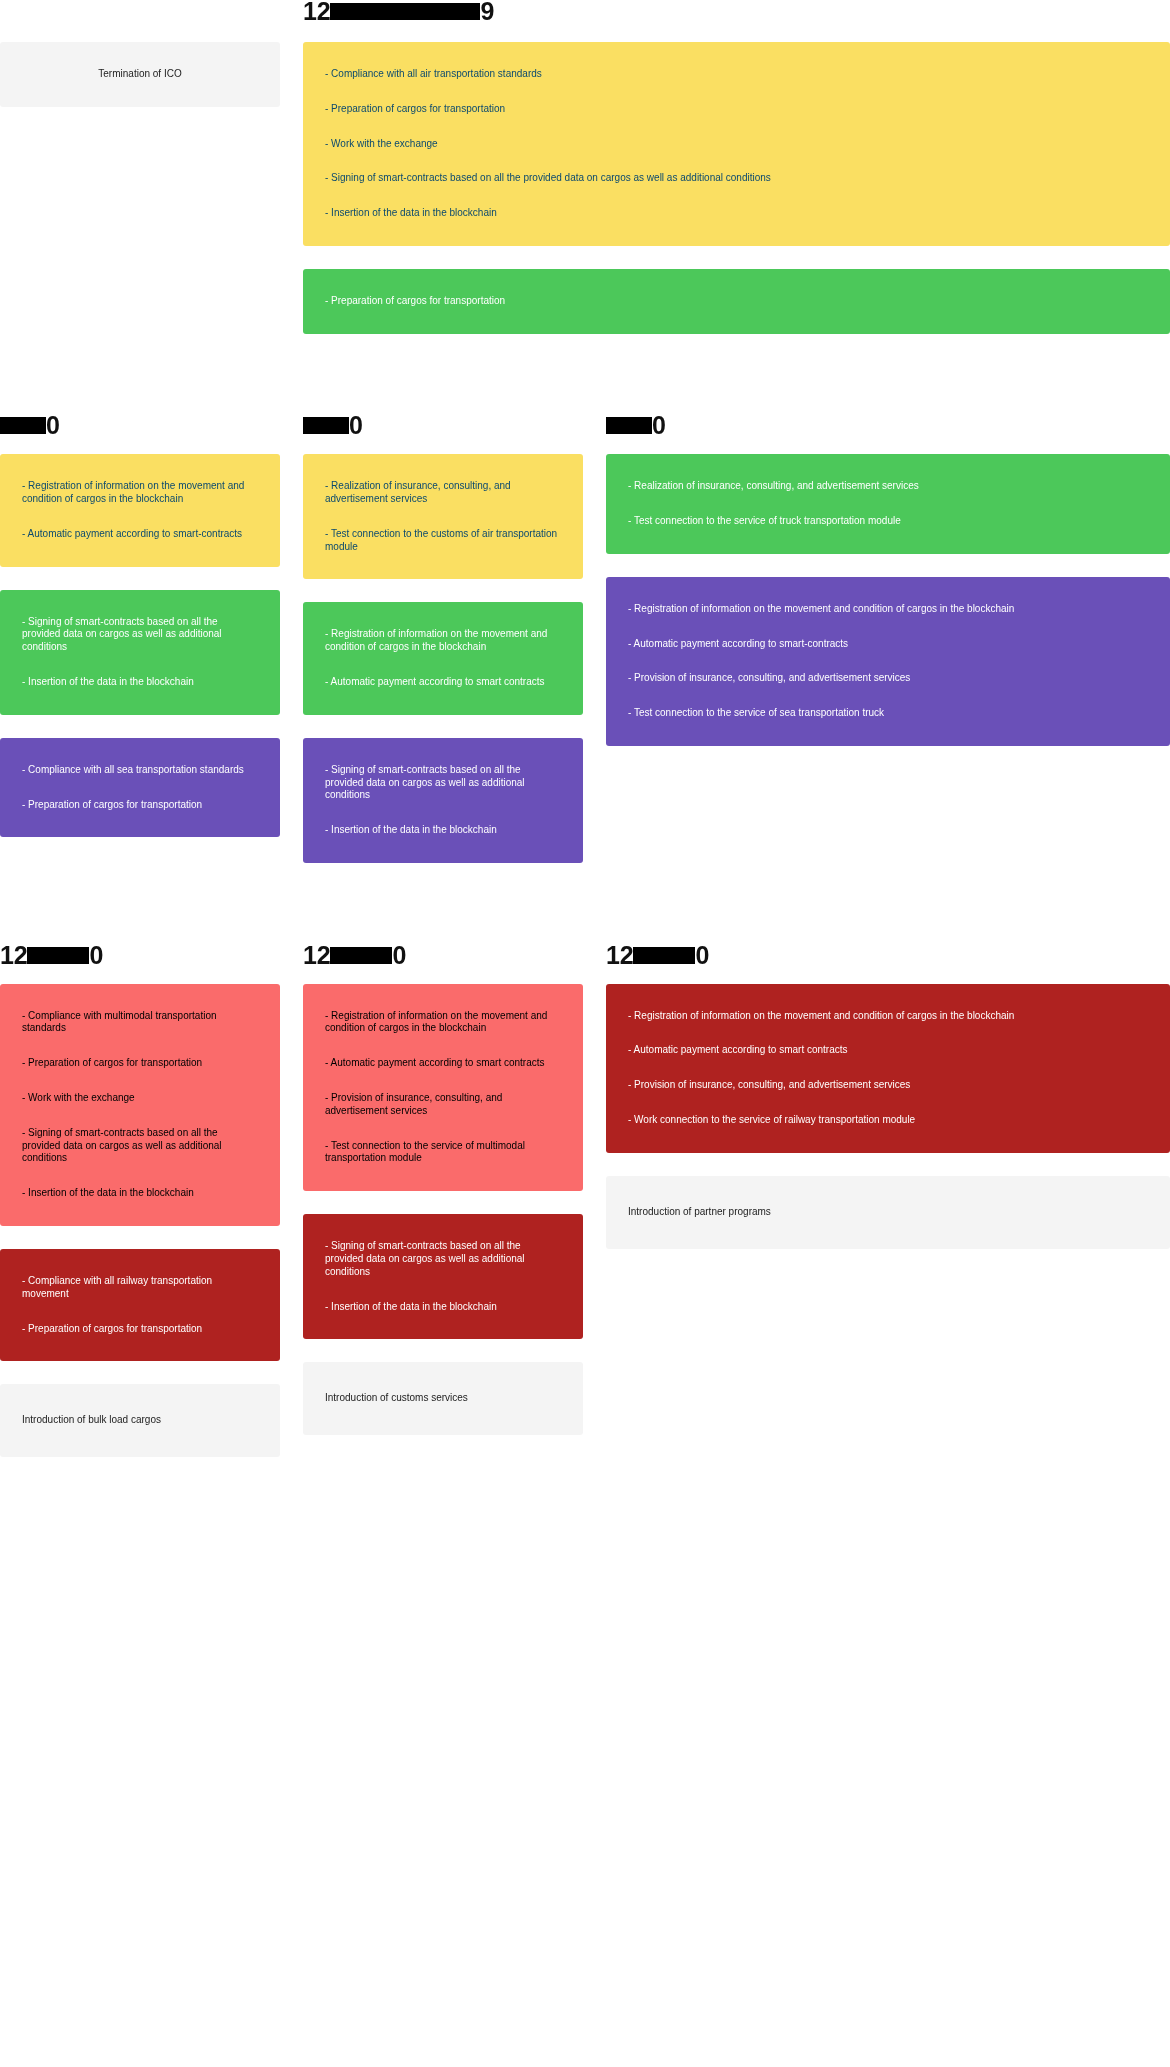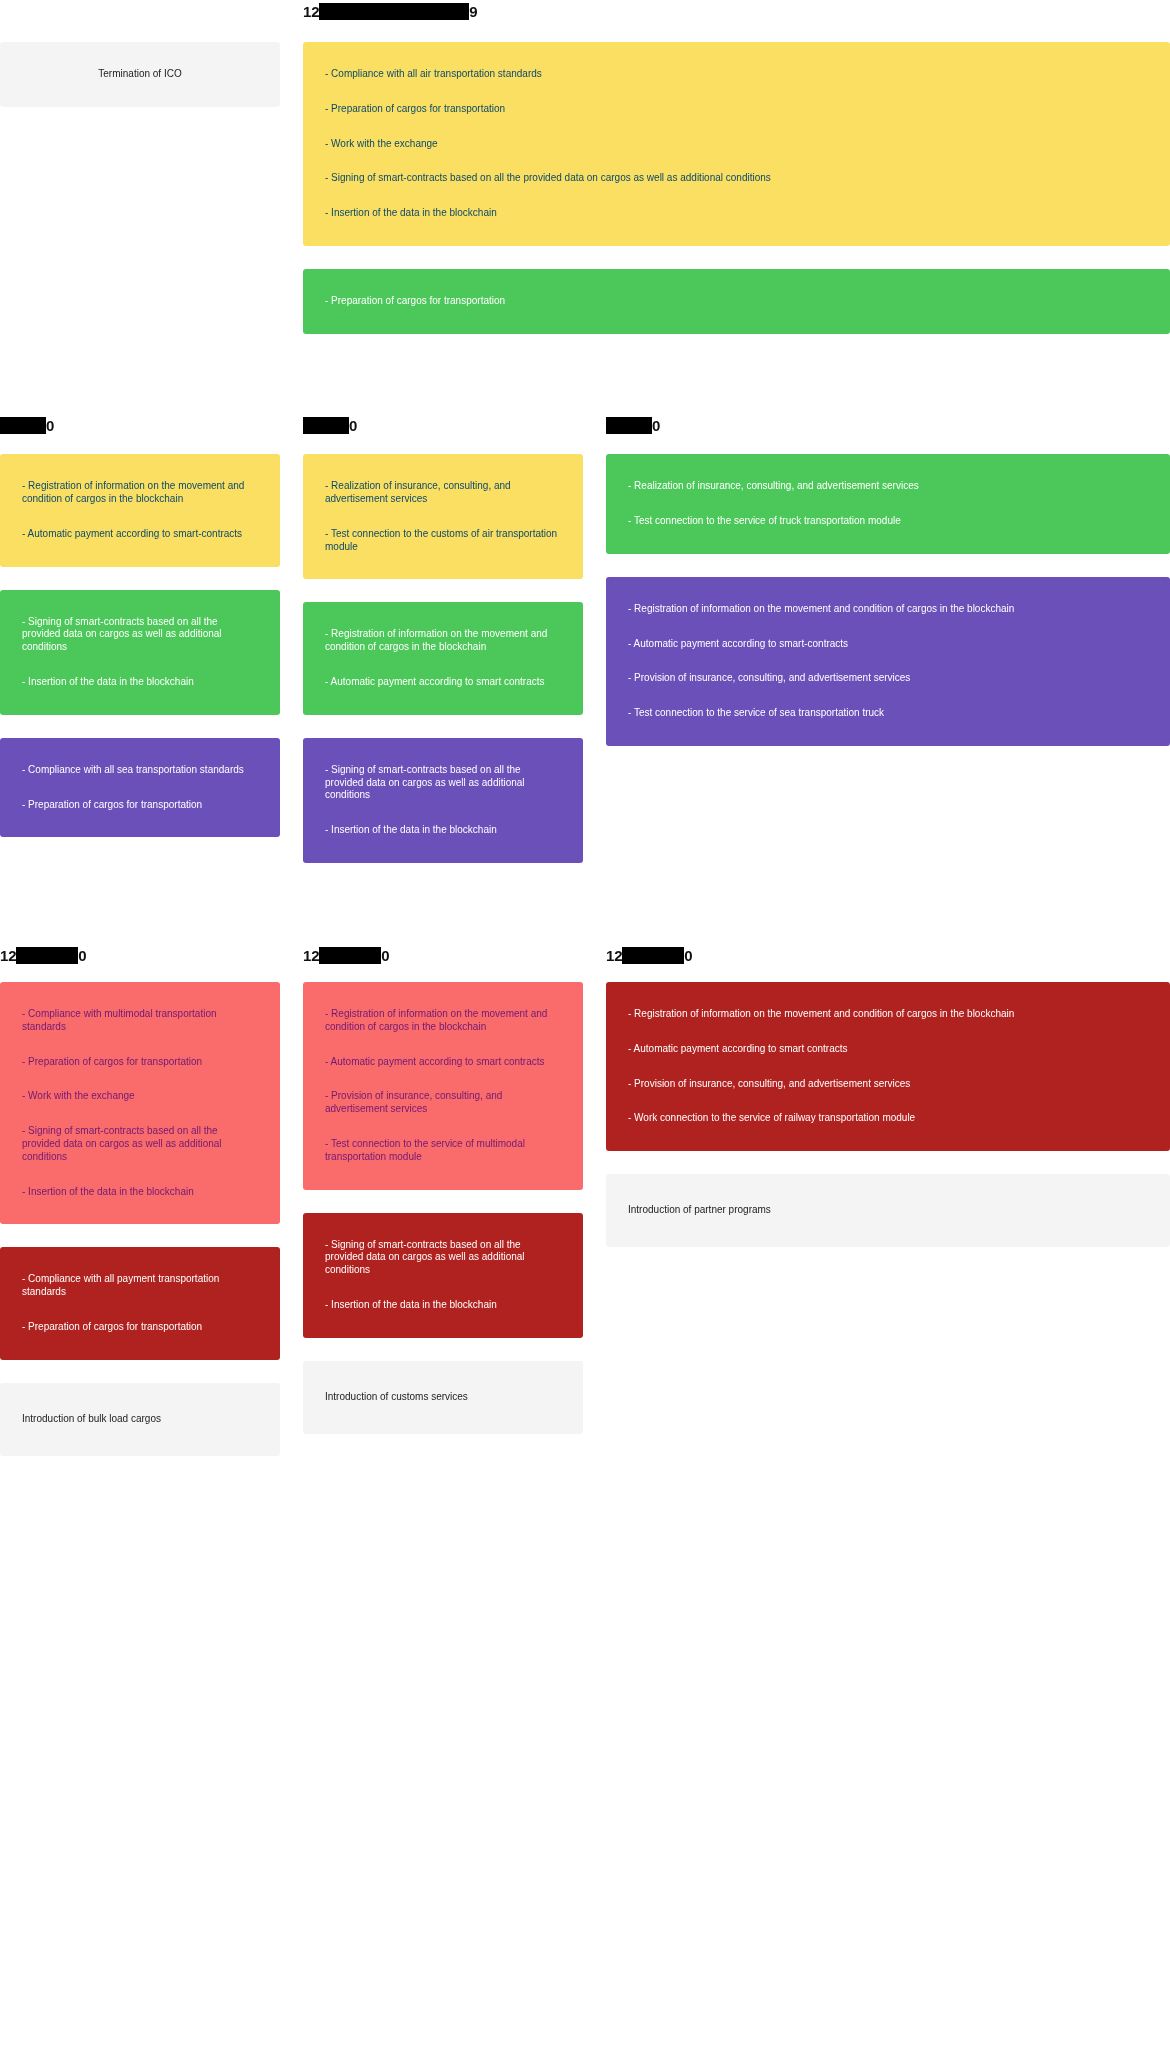--- a/index.html
+++ b/index.html
@@ -29,21 +29,21 @@
     column-gap: 0;
   }
 
   .col-1 { grid-column: 1 / 2; }
   .col-2 { grid-column: 3 / 4; }
   .col-3 { grid-column: 5 / 7; }
   .col-wide { grid-column: 3 / 7; }
 
   
   .date-head {
-    font-size: 15px;
+    font-size: 25px;
     font-weight: bold;
     line-height: 1;
     letter-spacing: -0.2px;
     color: #111111;
     white-space: nowrap;
     display: inline-flex;
     align-items: center;
     height: 22px;
   }
   .date-head .redact {
@@ -67,21 +67,21 @@
   }
   .card .line {
     margin: 0 0 22px 0;
   }
   .card .line:last-child { margin-bottom: 0; }
 
   .c-gray   { background: #f4f4f4; color: #222222; }
   .c-yellow { background: #fadf62; color: #0c4a6e; }
   .c-green  { background: #4cc85a; color: #ffffff; }
   .c-purple { background: #6a50b8; color: #ffffff; }
-  .c-salmon { background: #fa6b6b; color: #701a75; }
+  .c-salmon { background: #fa6b6b; color: #000000; }
   .c-darkred{ background: #af2220; color: #ffffff; }
 
   
   .card-center {
     display: flex;
     align-items: center;
     justify-content: center;
     text-align: center;
   }
 
@@ -203,21 +203,21 @@
     <div class="band">
       <div class="col-1">
         <div class="card c-salmon">
           <div class="line">- Compliance with multimodal transportation standards</div>
           <div class="line">- Preparation of cargos for transportation</div>
           <div class="line">- Work with the exchange</div>
           <div class="line">- Signing of smart-contracts based on all the provided data on cargos as well as additional conditions</div>
           <div class="line">- Insertion of the data in the blockchain</div>
         </div>
         <div class="card c-darkred">
-          <div class="line">- Compliance with all payment transportation standards</div>
+          <div class="line">- Compliance with all railway transportation movement</div>
           <div class="line">- Preparation of cargos for transportation</div>
         </div>
         <div class="card c-gray card-note">
           <div class="line">Introduction of bulk load cargos</div>
         </div>
       </div>
       <div class="col-2">
         <div class="card c-salmon">
           <div class="line">- Registration of information on the movement and condition of cargos in the blockchain</div>
           <div class="line">- Automatic payment according to smart contracts</div>

